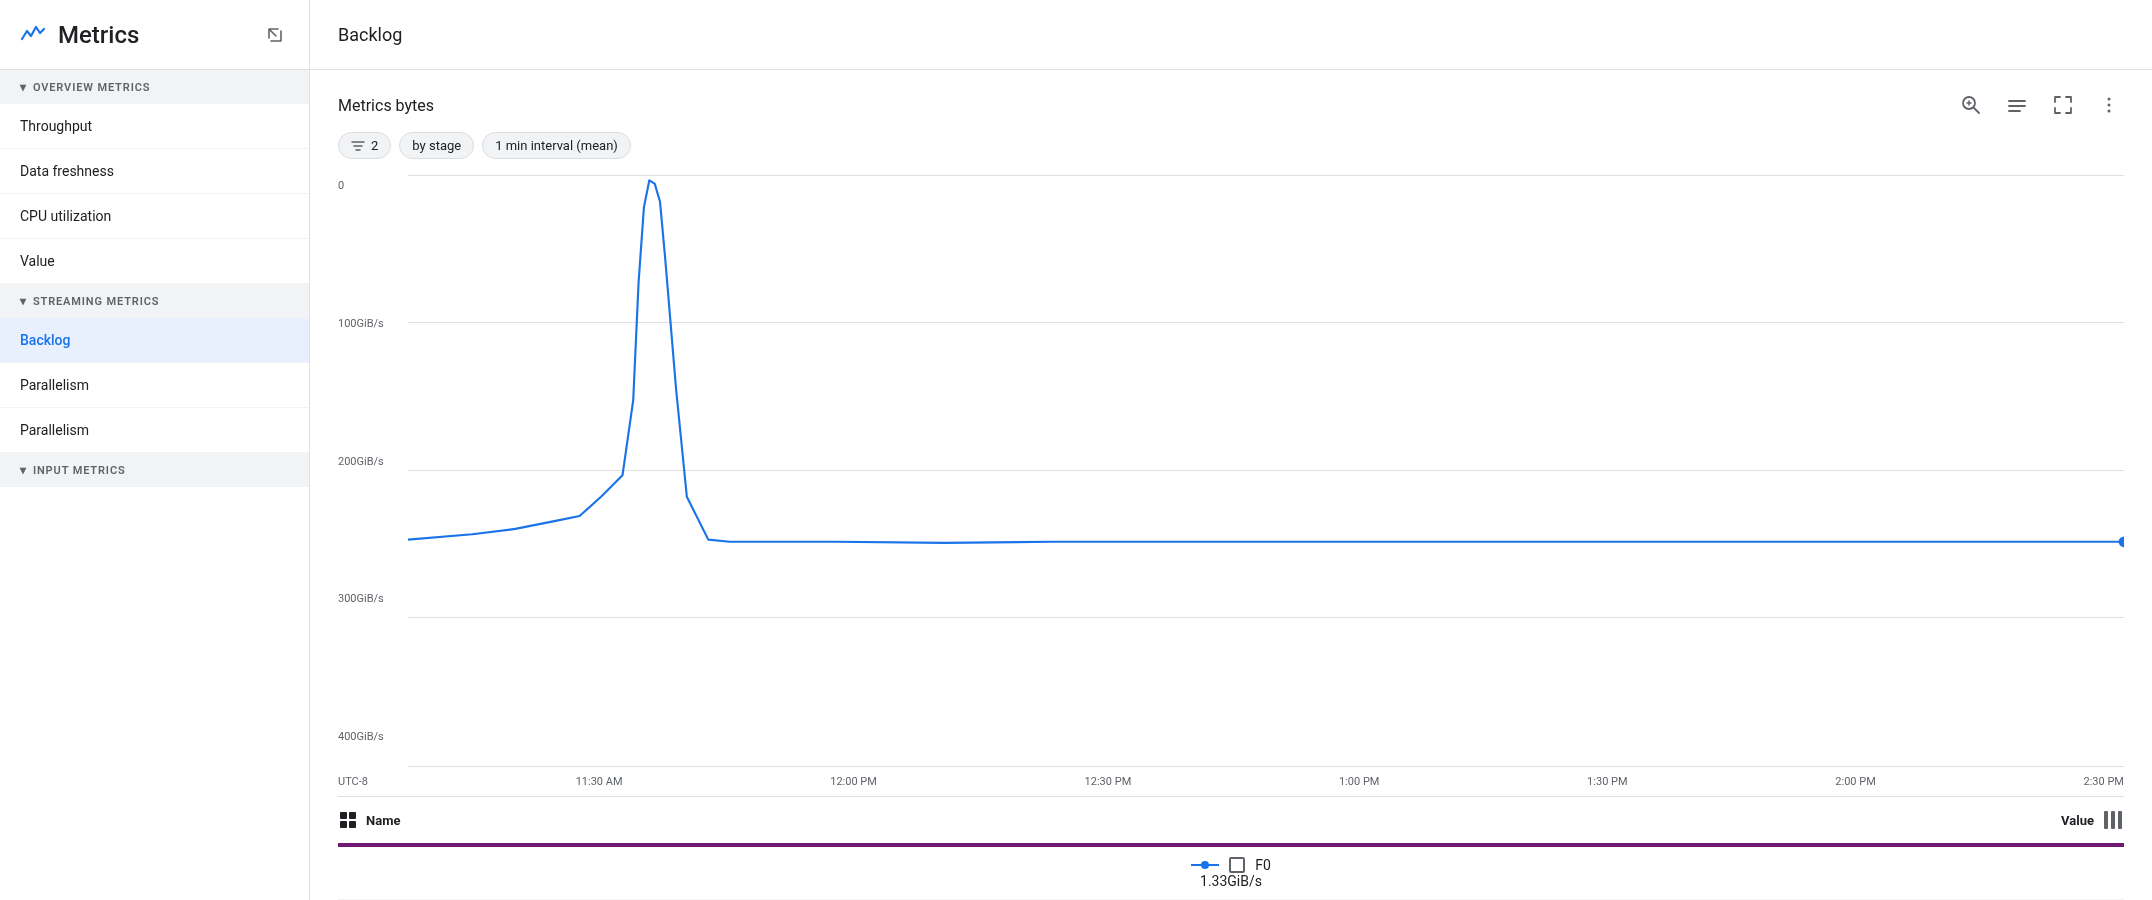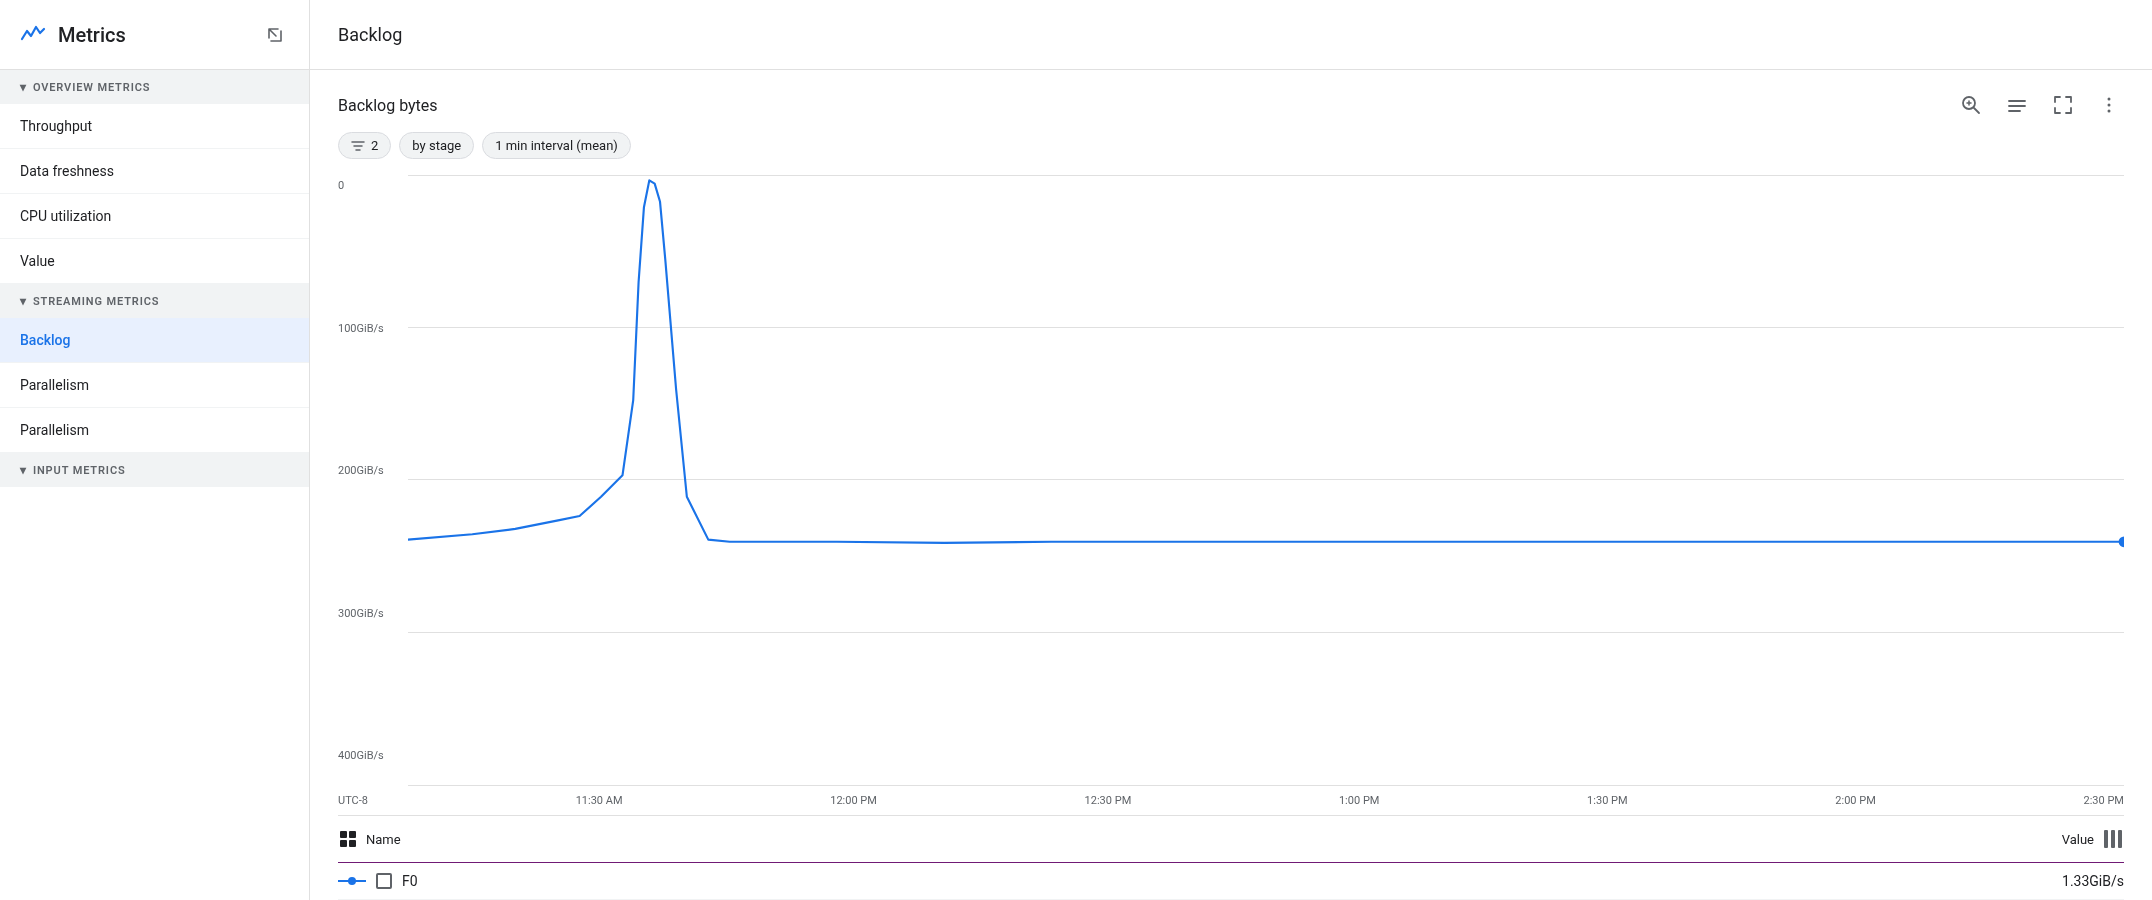--- a/index.html
+++ b/index.html
@@ -31,21 +31,21 @@
       align-items: center;
       gap: 10px;
     }
 
     .metrics-icon {
       width: 28px;
       height: 28px;
     }
 
     .sidebar-title {
-      font-size: 20px;
+      font-size: 24px;
       font-weight: 500;
       color: #202124;
     }
 
     .collapse-btn {
       cursor: pointer;
       color: #5f6368;
       padding: 4px;
       display: flex;
       align-items: center;
@@ -213,23 +213,23 @@
     .legend-table {
       border-top: 1px solid #e0e0e0;
       margin-top: 8px;
     }
 
     .legend-header {
       display: flex;
       align-items: center;
       justify-content: space-between;
       padding: 12px 0;
-      border-bottom: 1px solid #701a75;
+      border-bottom: 4px solid #701a75;
       font-size: 13px;
-      font-weight: 400;
+      font-weight: 700;
       color: #202124;
     }
 
     .legend-header-name {
       display: flex;
       align-items: center;
       gap: 8px;
     }
 
     .legend-header-value {
@@ -238,20 +238,21 @@
       gap: 8px;
       margin-left: 12px;
     }
 
     .legend-row {
       display: flex;
       align-items: center;
       justify-content: space-between;
       padding: 10px 0;
       border-bottom: 1px solid #f1f3f4;
+      flex-direction: column;
     }
 
     .legend-row-name {
       display: flex;
       align-items: center;
       gap: 10px;
     }
 
     .legend-checkbox {
       width: 16px;
@@ -324,21 +325,21 @@
   </div>
 </div>
 
 <div id="main">
   <div class="main-header">
     <span>Backlog</span>
   </div>
 
   <div class="chart-container">
     <div class="chart-title-row">
-      <span class="chart-title">Backlog bytes</span>
+      <span class="chart-title">Metrics bytes</span>
       <div class="chart-actions">
         <div class="chart-action-btn">
           <svg width="22" height="22" viewBox="0 0 22 22" fill="none">
             <circle cx="9" cy="9" r="6" stroke="#5f6368" stroke-width="1.8"></circle>
             <path d="M14 14L19 19" stroke="#5f6368" stroke-width="1.8" stroke-linecap="round"></path>
             <path d="M7 9h4M9 7v4" stroke="#5f6368" stroke-width="1.5" stroke-linecap="round"></path>
           </svg>
         </div>
         <div class="chart-action-btn">
           <svg width="22" height="22" viewBox="0 0 22 22" fill="none">

